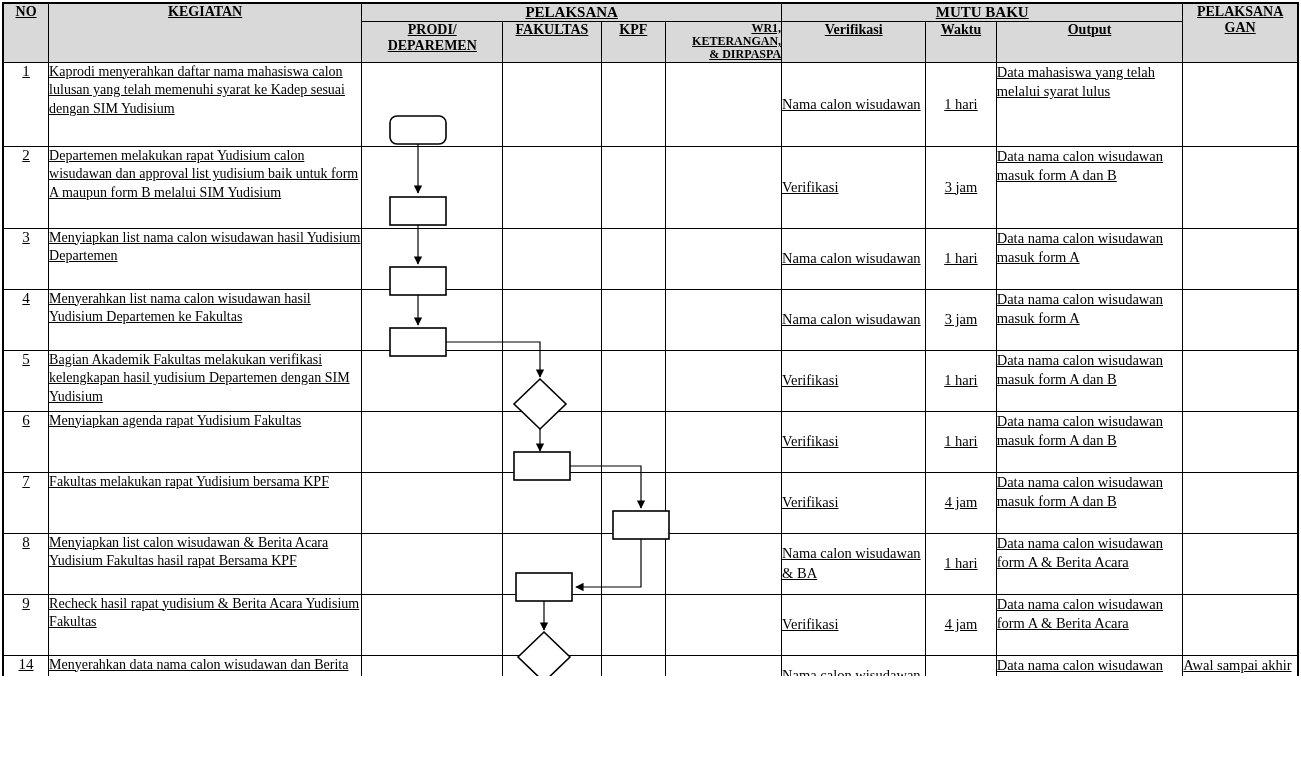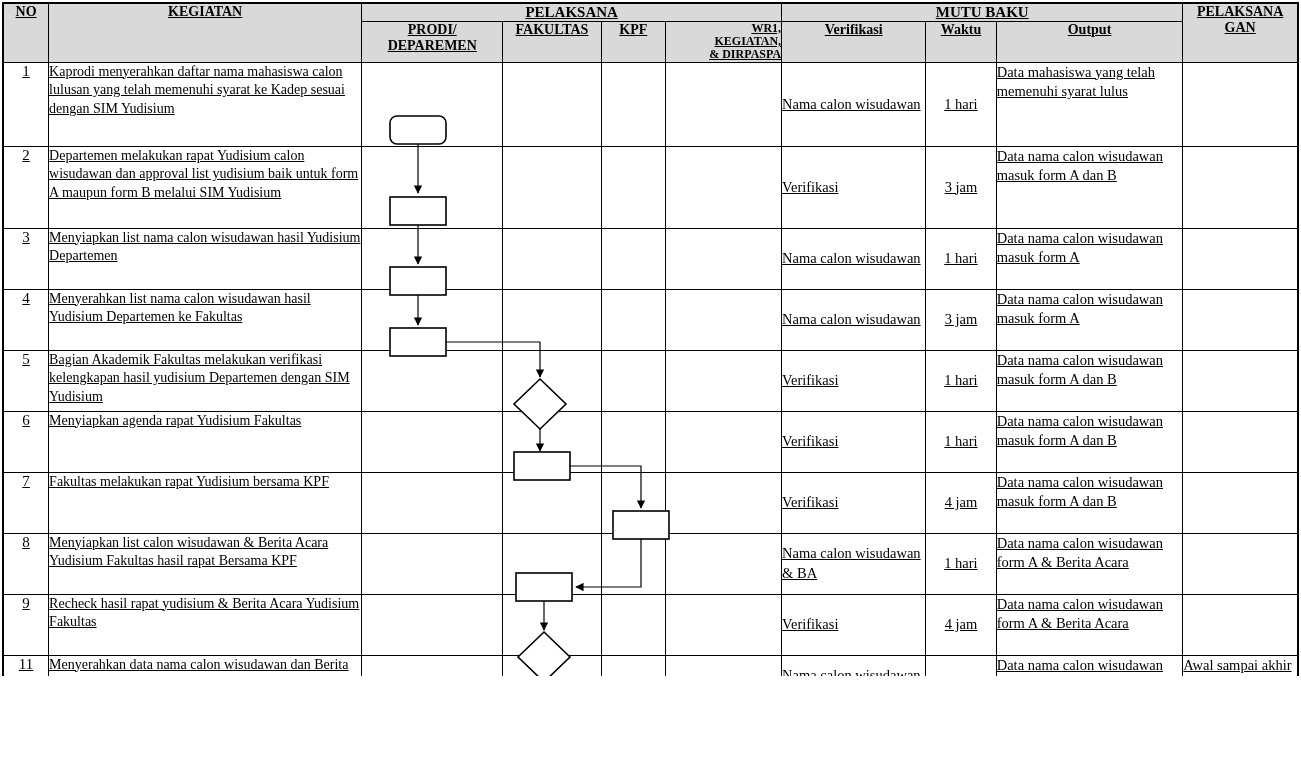--- a/index.html
+++ b/index.html
@@ -137,40 +137,40 @@
       </tr>
       <tr>
         <th class="mid">
           <span class="u">PRODI/</span><br>
           <span class="u">DEPAREMEN</span>
         </th>
         <th class="mid"><span class="u">FAKULTAS</span></th>
         <th class="mid"><span class="u">KPF</span></th>
         <th class="small">
           <span class="u">WR1,</span><br>
-          <span class="u">KEGIATAN,</span><br>
+          <span class="u">KETERANGAN,</span><br>
           <span class="u">&amp; DIRPASPA</span>
         </th>
         <th class="mid"><span class="u">Verifikasi</span></th>
         <th class="mid"><span class="u">Waktu</span></th>
         <th class="mid"><span class="u">Output</span></th>
       </tr>
     </thead>
     <tbody>
 
       <tr style="height:84px">
         <td class="no"><span>1</span></td>
         <td class="kegiatan"><span>Kaprodi menyerahkan daftar nama mahasiswa calon lulusan yang telah memenuhi syarat ke Kadep sesuai dengan SIM Yudisium</span></td>
         <td class="flow"></td>
         <td class="flow"></td>
         <td class="flow"></td>
         <td class="flow"></td>
         <td class="mb vcenter"><span>Nama calon wisudawan</span></td>
         <td class="mb center vcenter"><span>1 hari</span></td>
-        <td class="mb"><span>Data mahasiswa yang telah memenuhi syarat lulus</span></td>
+        <td class="mb"><span>Data mahasiswa yang telah melalui syarat lulus</span></td>
         <td class="ket"><span></span></td>
       </tr>
 
       <tr style="height:82px">
         <td class="no"><span>2</span></td>
         <td class="kegiatan"><span>Departemen melakukan rapat Yudisium calon wisudawan dan approval list yudisium baik untuk form A maupun form B melalui SIM Yudisium</span></td>
         <td class="flow"></td>
         <td class="flow"></td>
         <td class="flow"></td>
         <td class="flow"></td>
@@ -265,21 +265,21 @@
         <td class="flow"></td>
         <td class="flow"></td>
         <td class="flow"></td>
         <td class="mb vcenter"><span>Verifikasi</span></td>
         <td class="mb center vcenter"><span>4 jam</span></td>
         <td class="mb"><span>Data nama calon wisudawan form A &amp; Berita Acara</span></td>
         <td class="ket"><span></span></td>
       </tr>
 
       <tr style="height:61px">
-        <td class="no"><span>11</span></td>
+        <td class="no"><span>14</span></td>
         <td class="kegiatan"><span>Menyerahkan data nama calon wisudawan dan Berita Acara KPF hasil rapat Yudisium</span></td>
         <td class="flow"></td>
         <td class="flow"></td>
         <td class="flow"></td>
         <td class="flow"></td>
         <td class="mb vcenter"><span>Nama calon wisudawan &amp; BA</span></td>
         <td class="mb center vcenter"><span>3 jam</span></td>
         <td class="mb"><span>Data nama calon wisudawan form A &amp; Berita Acara</span></td>
         <td class="ket"><span>Awal sampai akhir proses</span></td>
       </tr>

